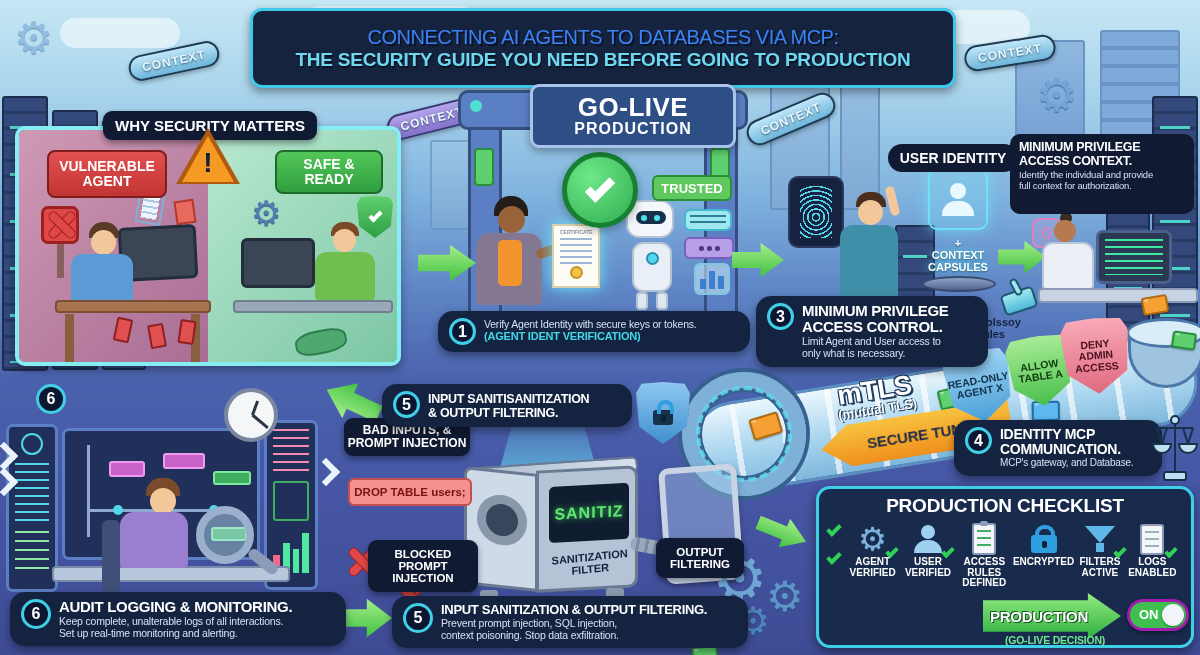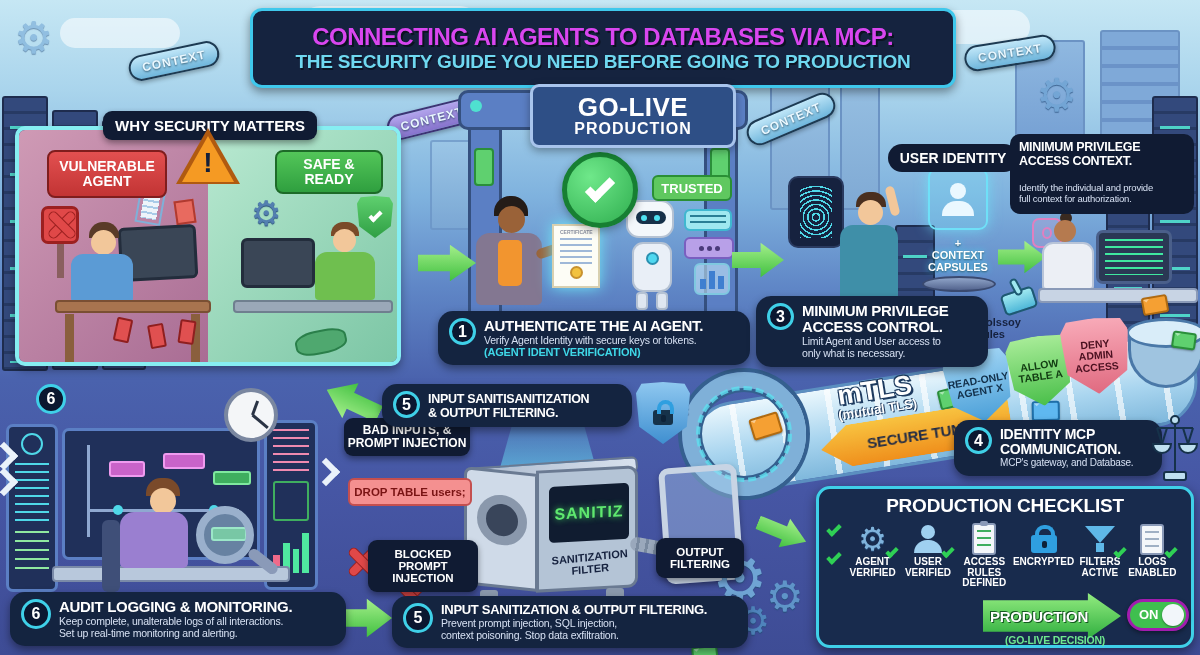--- a/index.html
+++ b/index.html
@@ -63,21 +63,21 @@
   <div class="abs rack" style="left:52px;top:110px;width:46px;height:260px"></div>
   <div class="abs rack" style="left:102px;top:120px;width:44px;height:250px"></div>
   <div class="abs rack" style="left:1152px;top:96px;width:46px;height:230px"></div>
   <div class="abs rack" style="left:1106px;top:210px;width:44px;height:120px"></div>
   <div class="abs rack" style="left:895px;top:225px;width:40px;height:90px"></div>
   <div class="abs gear" style="left:14px;top:16px;font-size:44px;opacity:.55">⚙</div>
   <div class="abs gear" style="left:1036px;top:72px;font-size:46px;opacity:.75">⚙</div>
   <div class="abs gear" style="left:238px;top:112px;font-size:26px;opacity:.6">⚙</div>
 
   <div class="abs ctr" style="left:250px;top:8px;width:706px;height:80px;background:#15233f;border:3px solid #3fc8ec;border-radius:12px;flex-direction:column;box-shadow:0 4px 10px rgba(0,0,0,.4)">
-    <div style="font-size:24px;font-weight:bold;color:#d946ef;letter-spacing:-.5px;text-shadow:2px 2px 0 rgba(0,0,0,.45)">CONNECTING AI AGENTS TO DATABASES VIA MCP:</div>
+    <div style="font-size:20px;font-weight:normal;color:#3b82f6;letter-spacing:-.5px;text-shadow:2px 2px 0 rgba(0,0,0,.45)">CONNECTING AI AGENTS TO DATABASES VIA MCP:</div>
     <div style="font-size:19px;font-weight:bold;color:#6fd8f0;letter-spacing:-.2px;text-shadow:1px 2px 0 rgba(0,0,0,.45)">THE SECURITY GUIDE YOU NEED BEFORE GOING TO PRODUCTION</div>
   </div>
 
   <div class="abs pill" style="left:128px;top:48px;width:92px;height:26px;transform:rotate(-12deg)">CONTEXT</div>
   <div class="abs pill purple" style="left:386px;top:106px;width:92px;height:26px;transform:rotate(-14deg)">CONTEXT</div>
   <div class="abs pill" style="left:744px;top:106px;width:94px;height:26px;transform:rotate(-23deg)">CONTEXT</div>
   <div class="abs pill" style="left:964px;top:40px;width:92px;height:26px;transform:rotate(-9deg)">CONTEXT</div>
 
   <div class="abs ctr darkbox" style="left:103px;top:111px;width:214px;height:29px;font-size:15px;font-weight:bold;z-index:6">WHY SECURITY MATTERS</div>
   <div class="abs" style="left:15px;top:126px;width:386px;height:240px;border:4px solid #86eef2;border-radius:10px;overflow:hidden;z-index:4;box-shadow:0 4px 10px rgba(0,0,0,.35)">
@@ -166,21 +166,20 @@
     <div style="width:6px;height:10px;background:#3f7fd0"></div>
     <div style="width:6px;height:18px;background:#3f7fd0"></div>
     <div style="width:6px;height:13px;background:#3f7fd0"></div>
   </div>
   <div class="abs ar" style="left:418px;top:244px;width:58px;height:38px"></div>
   <div class="abs ar" style="left:732px;top:242px;width:52px;height:36px"></div>
 
   <div class="abs step" style="left:438px;top:311px;width:312px;z-index:6">
     <div class="num">1</div>
     <div>
-      <div class="st" style="font-size:15px">AUTHENTICATE THE AI AGENT.</div>
       <div class="sd" style="font-size:10.5px">Verify Agent Identity with secure keys or tokens.</div>
       <div class="note" style="font-size:11px">(AGENT IDENT VERIFICATION)</div>
     </div>
   </div>
 
   <div class="abs" style="left:788px;top:176px;width:56px;height:72px;background:#16223f;border:2px solid #2a3a5f;border-radius:10px;overflow:hidden">
     <div style="position:absolute;inset:8px 10px;background:repeating-radial-gradient(circle at 50% 60%,transparent 0 3px,#4fd8e8 3px 4.5px)"></div>
   </div>
   <div class="abs" style="left:856px;top:192px;width:30px;height:15px;background:#4a2f1f;border-radius:13px 13px 0 0"></div>
   <div class="abs" style="left:858px;top:200px;width:25px;height:25px;background:#f2c79a;border-radius:50%"></div>
@@ -191,21 +190,21 @@
     <div style="width:32px;height:15px;border-radius:14px 14px 0 0;background:#eaf8ff;margin-top:2px"></div>
   </div>
   <div class="abs ctr pre" style="left:918px;top:232px;width:80px;height:46px;color:#fff;font-weight:bold;font-size:11px;line-height:1.1;text-shadow:0 0 6px #3fd8f0,0 1px 2px rgba(0,0,0,.6)">+
 CONTEXT
 CAPSULES</div>
   <div class="abs" style="left:922px;top:276px;width:74px;height:16px;background:linear-gradient(180deg,#8fa4c8,#53648e);border:2px solid #3a4a70;border-radius:50%"></div>
   <div class="abs ctr" style="left:888px;top:144px;width:130px;height:28px;background:#101b33;border-radius:15px;color:#fff;font-weight:bold;font-size:14px;z-index:6">USER IDENTITY</div>
   <div class="abs" style="left:1010px;top:134px;width:184px;height:80px;background:#101b33;border-radius:10px;padding:7px 9px;z-index:6">
     <div class="st pre" style="font-size:12.5px">MINIMUM PRIVILEGE
 ACCESS CONTEXT.</div>
-    <div class="sd pre" style="font-size:9.5px;margin-top:15px">Identify the individual and provide
+    <div class="sd pre" style="font-size:9.5px;margin-top:2px">Identify the individual and provide
 full context for authorization.</div>
   </div>
   <div class="abs" style="left:1032px;top:218px;width:30px;height:30px;border:2px solid #e080c0;border-radius:7px;background:rgba(240,170,215,.2)">
     <div style="position:absolute;inset:7px 8px;border:2px solid #e080c0;border-radius:50%"></div>
   </div>
   <div class="abs ar" style="left:998px;top:240px;width:48px;height:34px"></div>
 
   <div class="abs" style="left:1096px;top:230px;width:76px;height:54px;background:#2a3854;border:3px solid #4a5f8a;border-radius:7px;padding:6px">
     <div style="height:100%;background:repeating-linear-gradient(180deg,#3fe8a0 0 2px,transparent 2px 7px)"></div>
   </div>

